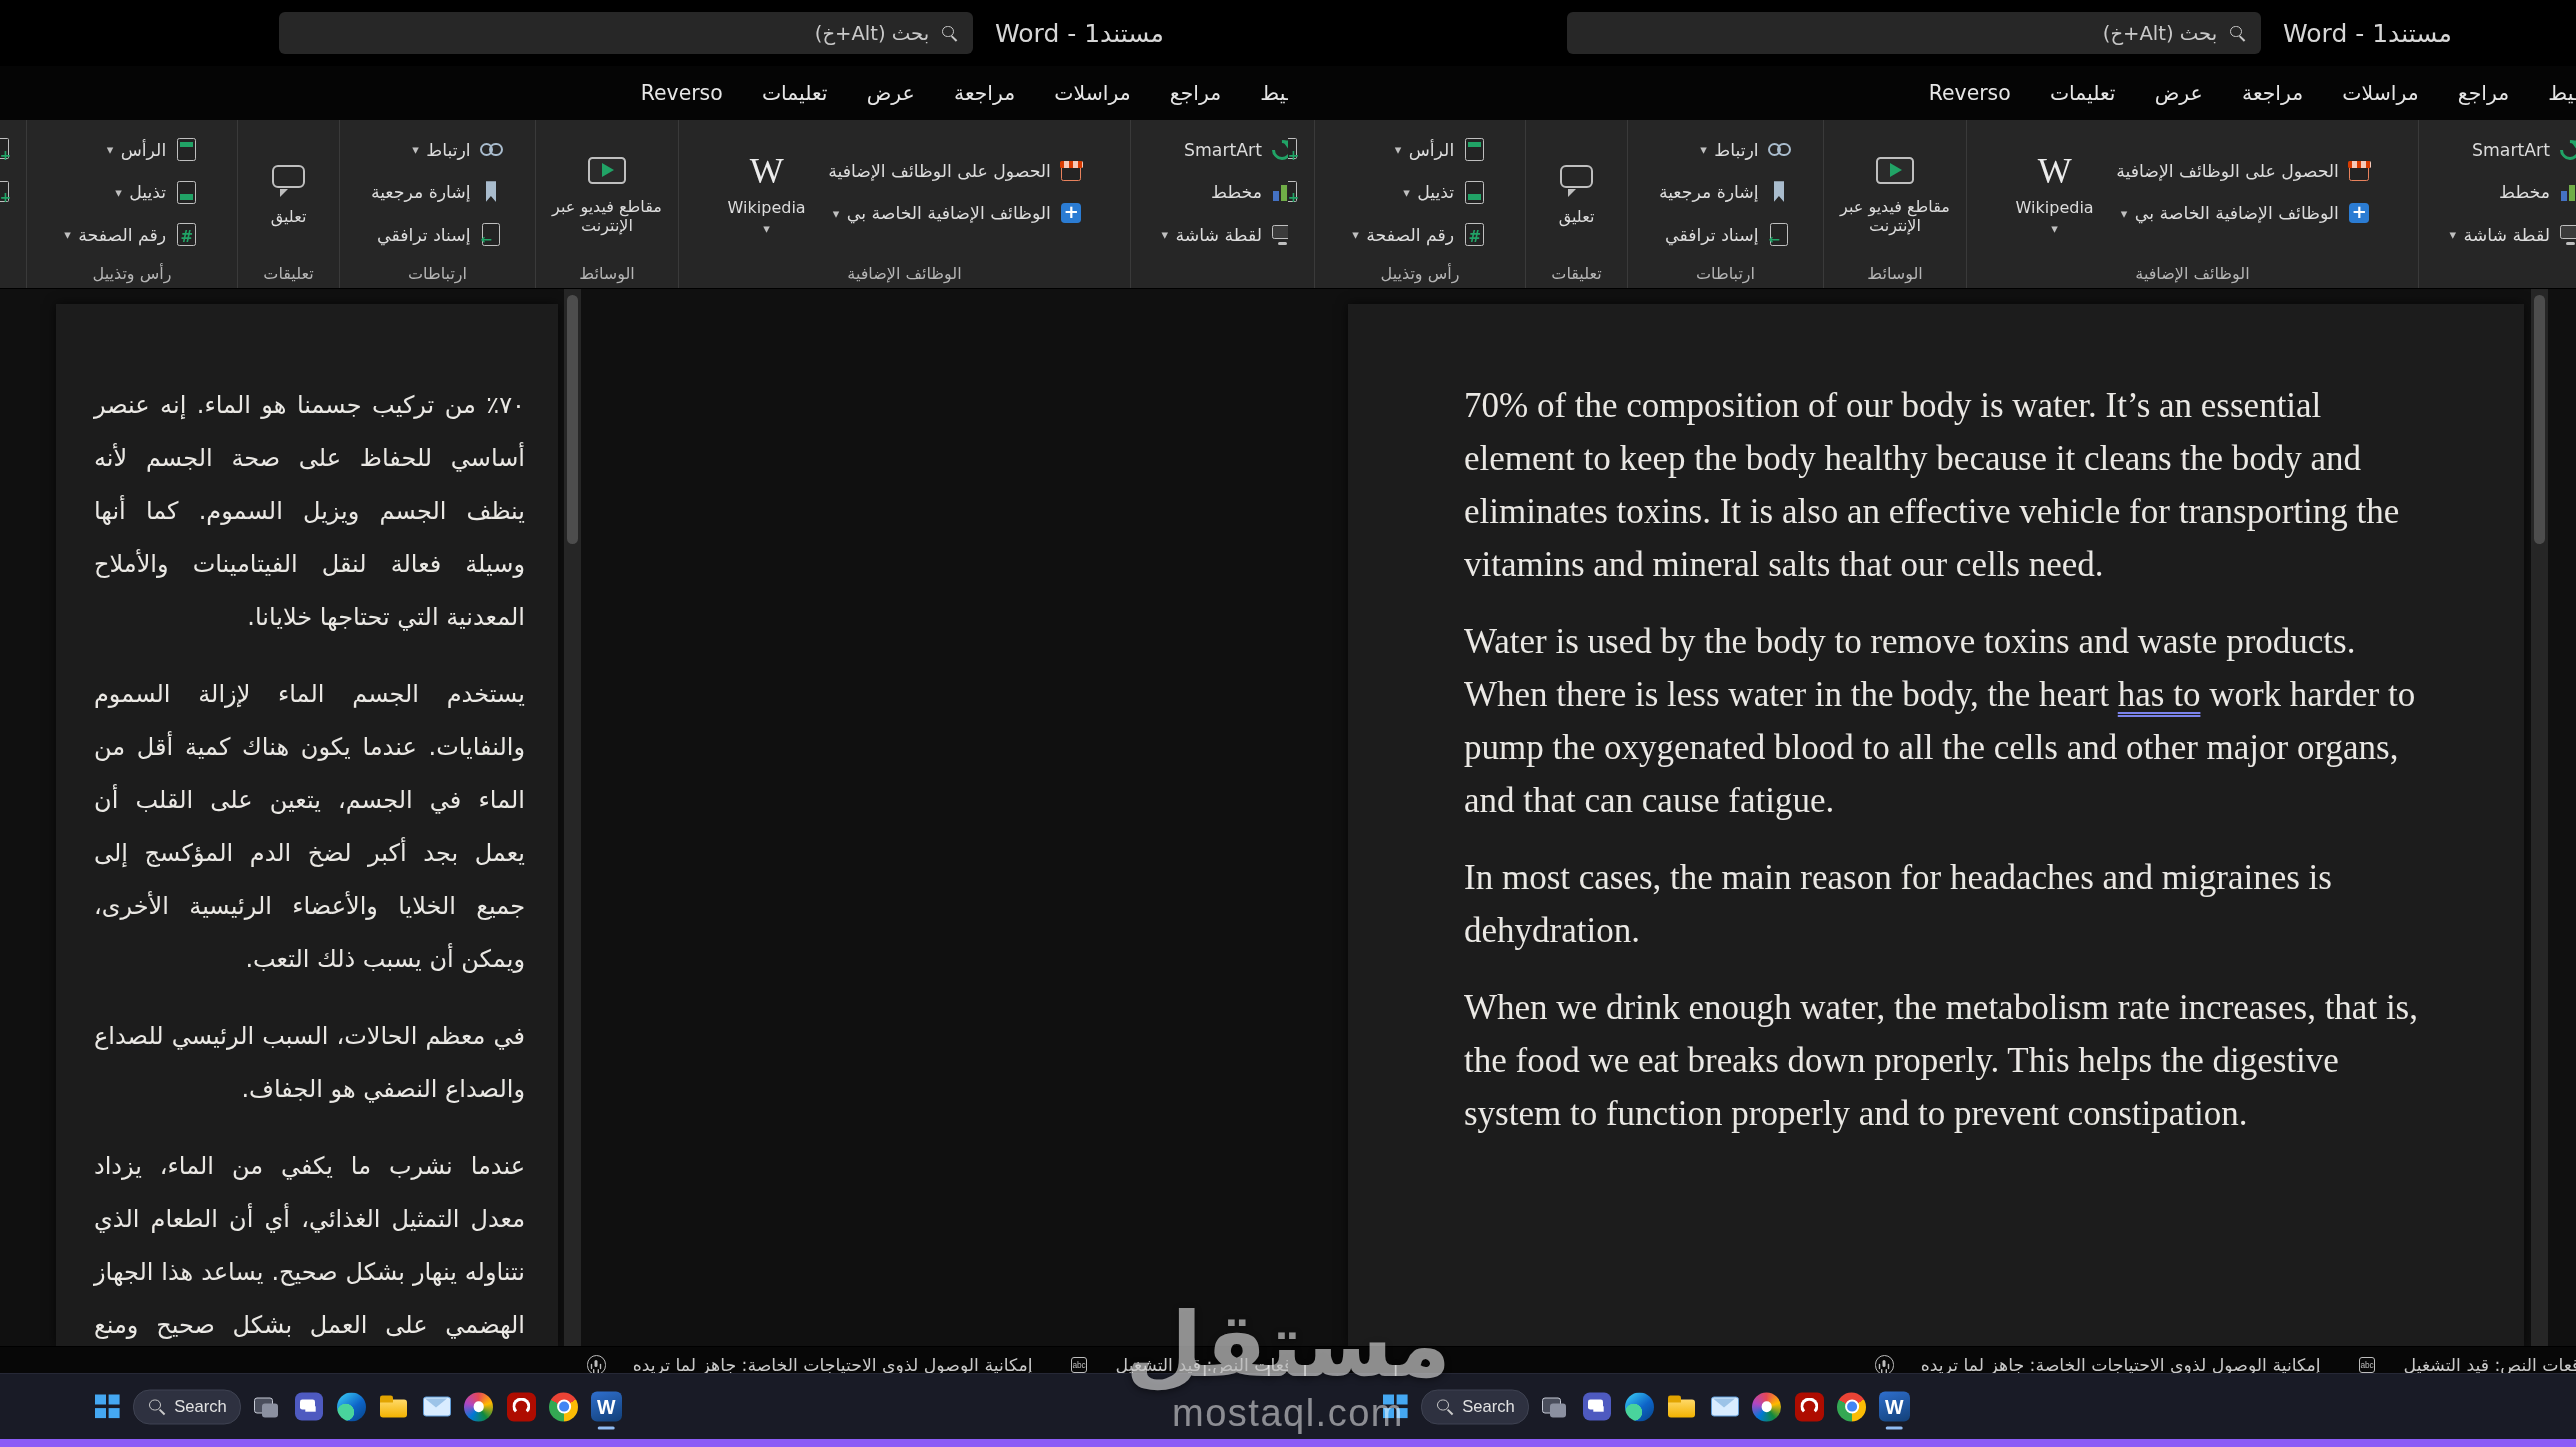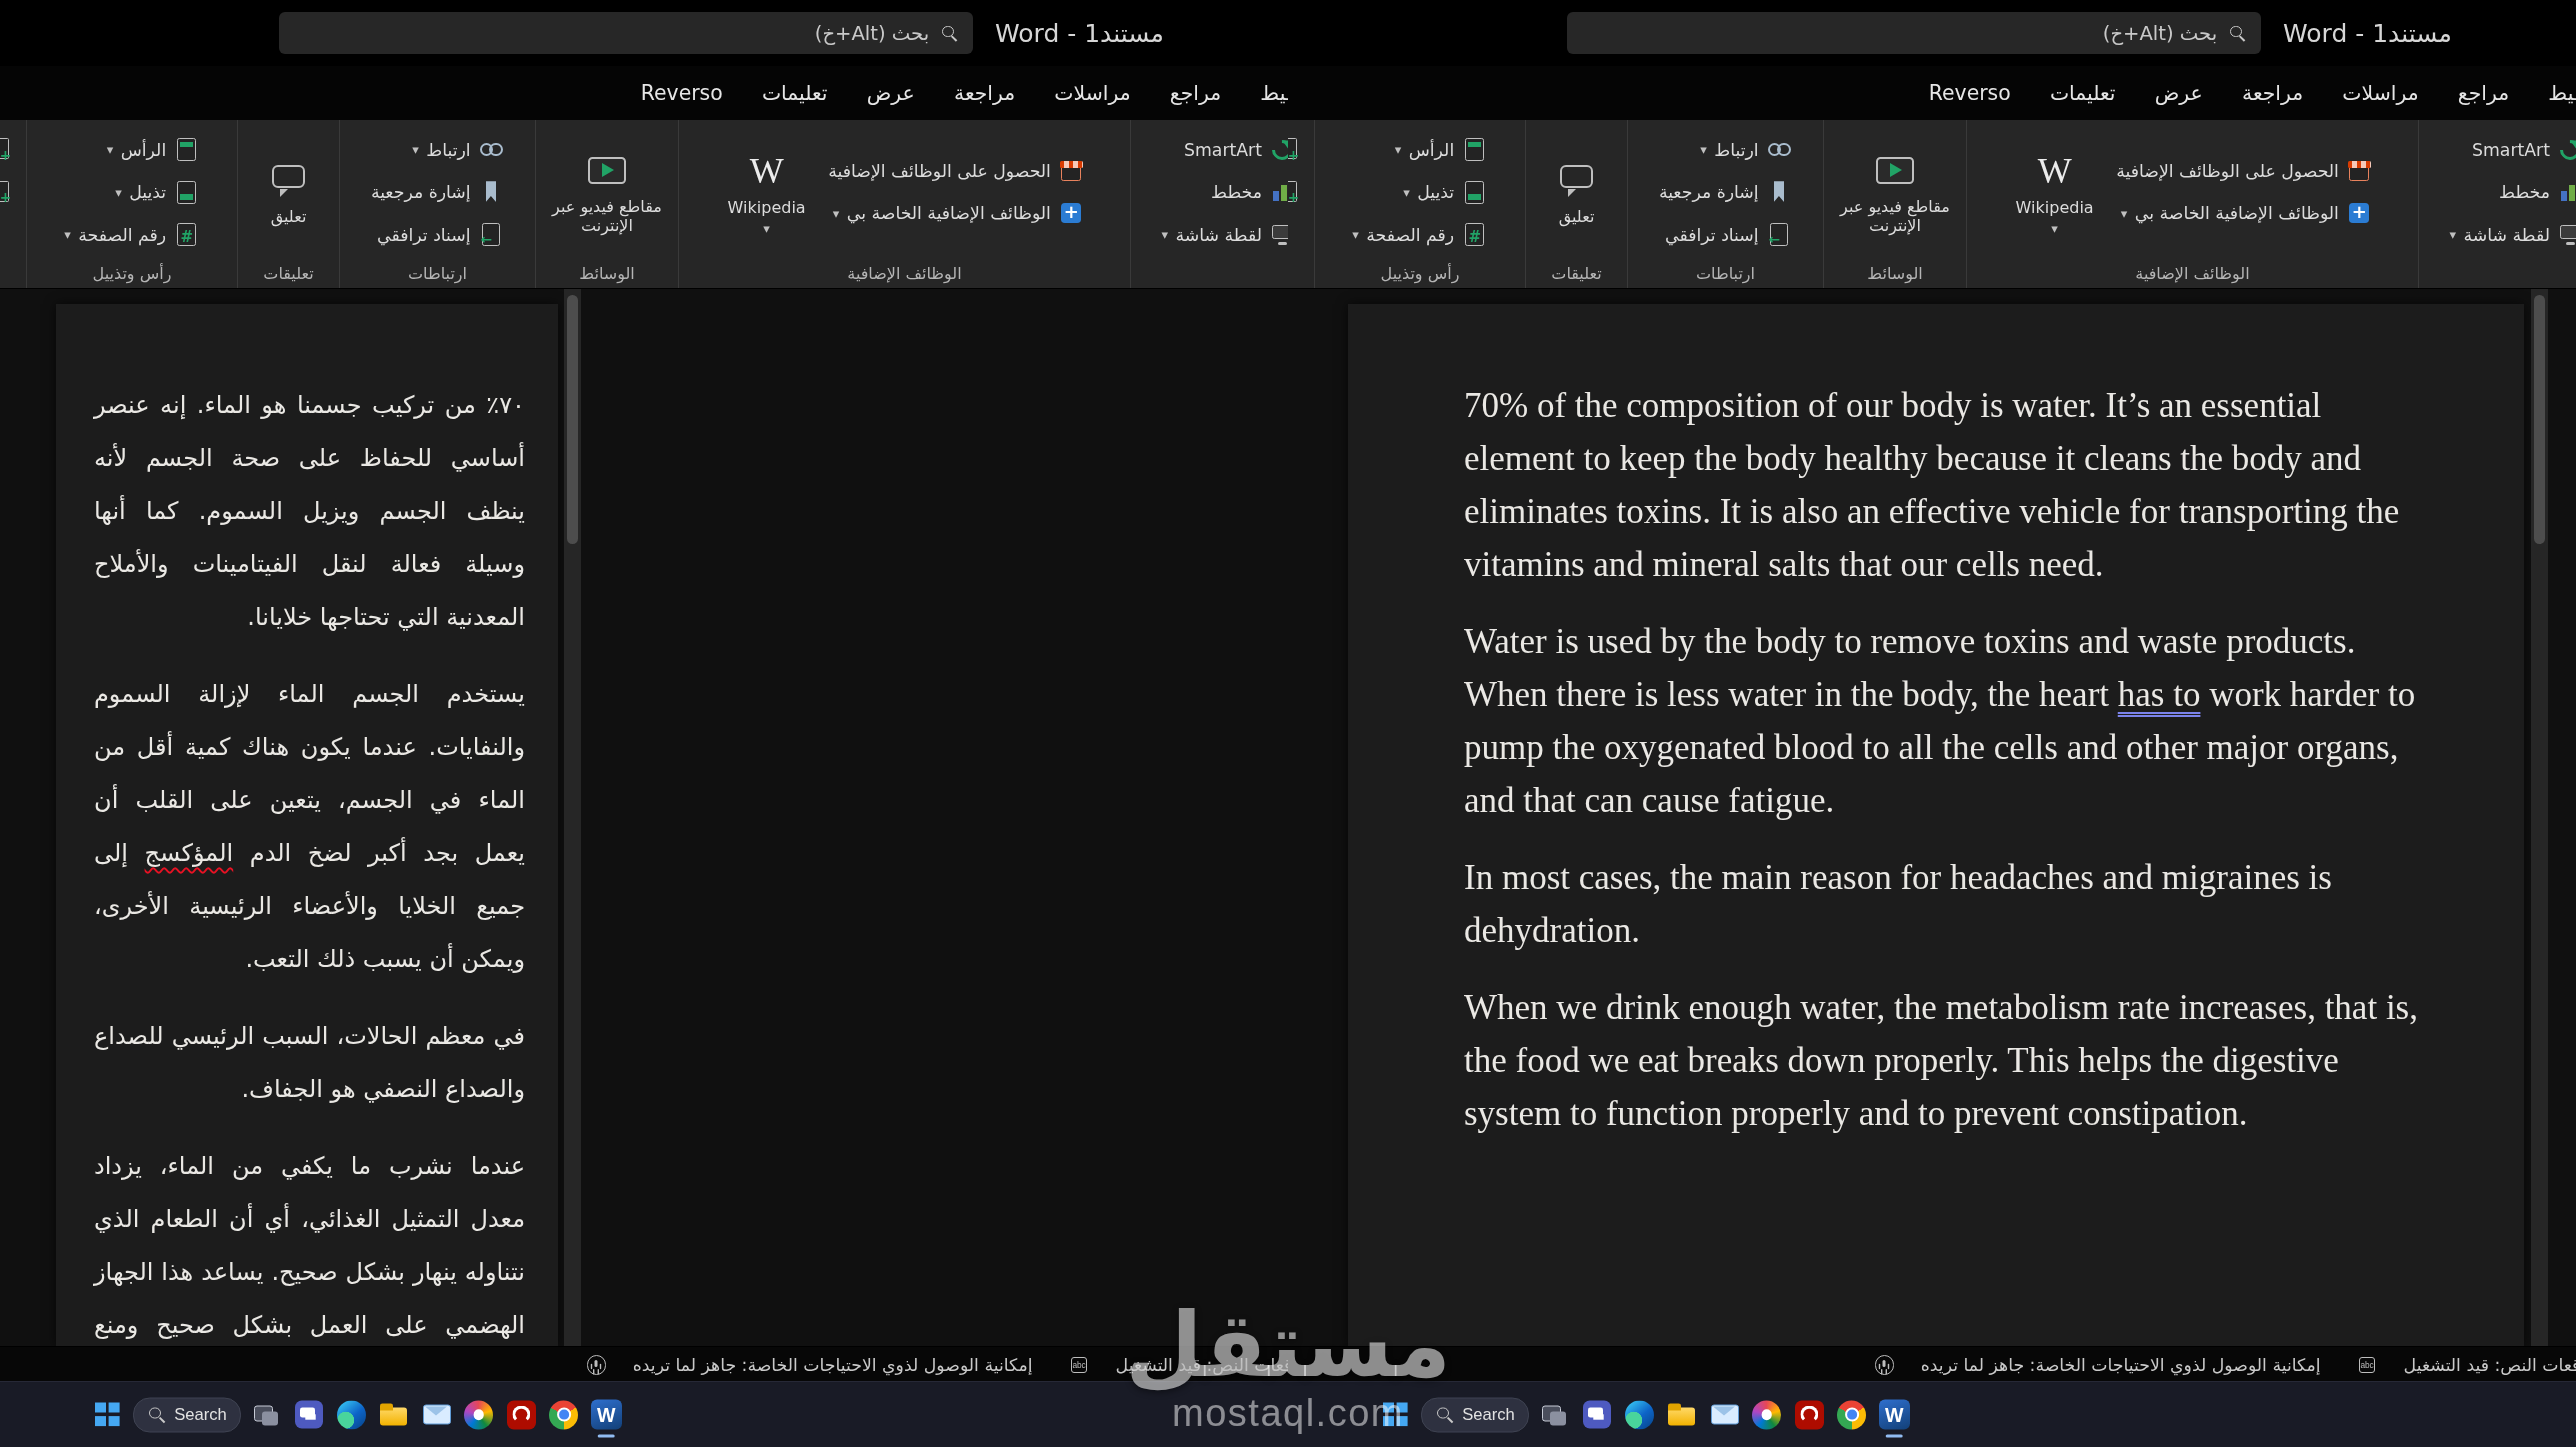--- a/index.html
+++ b/index.html
@@ -110,21 +110,21 @@
 
   
   .doc-canvas{height:1057px;background:#101010;position:relative;overflow:hidden}
   .page{position:absolute;top:15px;bottom:0;background:#1c1c1c;box-shadow:0 0 10.6px rgba(0,0,0,.65);
     box-sizing:border-box;color:#eae8e4}
   .page-ar{left:56px;width:502px;padding:75px 33px 0 38px;direction:rtl;text-align:justify;
     font-size:24px;line-height:53px;font-family:"DejaVu Sans",sans-serif}
   .page-en{left:60px;width:1176px;padding:75px 90px 0 116px;direction:ltr;text-align:left;
     font-size:35px;line-height:53px;font-family:"Liberation Serif","DejaVu Serif",serif}
   .para{margin:0 0 24px 0}
-  .mark-spelling{text-decoration:underline;text-decoration-style:wavy;text-decoration-color:#e81123;
+  .mark-spelling{text-decoration-style:wavy;text-decoration-color:#e81123;
     text-decoration-thickness:1.5px;text-underline-offset:6px}
   .mark-grammar{text-decoration:underline;text-decoration-style:double;text-decoration-color:#7b83eb;
     text-decoration-thickness:1.5px;text-underline-offset:6px}
   .vscroll{position:absolute;top:0;bottom:0;width:16.6px;background:#262626}
   .vscroll-ar{left:564px}
   .vscroll-en{left:1243px}
   .vthumb{position:absolute;top:6px;left:3px;width:10.6px;height:249px;background:#4d4d4d;border-radius:5.3px}
 
   
   .statusbar{height:36px;background:#070707;border-top:0.8px solid #000;display:flex;direction:rtl;
@@ -134,21 +134,21 @@
   .sicon{position:relative;width:21px;height:21px;flex:none}
   .accessibility-icon::before{content:"";position:absolute;inset:0.8px;border:1.5px solid #bdbdbd;border-radius:50%}
   .accessibility-icon::after{content:"";position:absolute;left:50%;top:5.3px;transform:translateX(-50%);
     width:3px;height:6.8px;background:#bdbdbd;border-radius:1.5px;
     box-shadow:-4.5px 3px 0 -0.8px #bdbdbd,4.5px 3px 0 -0.8px #bdbdbd,-2.3px 8.3px 0 -0.8px #bdbdbd,2.3px 8.3px 0 -0.8px #bdbdbd}
   .text-predictions-icon::before{content:"";position:absolute;inset:2.3px;border:1.5px solid #bdbdbd;border-radius:3px}
   .text-predictions-icon::after{content:"abc";position:absolute;left:50%;top:50%;transform:translate(-50%,-50%);
     font:8.3px/8.3px "Liberation Sans",sans-serif;color:#bdbdbd}
 
   
-  .taskbar{position:absolute;left:0;right:0;bottom:0;height:65px;background:#191b26;border-top:0.8px solid #262836;z-index:30}
+  .taskbar{position:absolute;left:0;right:0;bottom:8px;height:65px;background:#191b26;border-top:0.8px solid #262836;z-index:30}
   .task-cluster{position:absolute;top:50%;transform:translateY(-50%);display:flex;align-items:center;gap:7.5px}
   #cluster-left{left:90px}
   #cluster-right{left:1378px}
   .tb-search{height:33px;border-radius:16.6px;background:#2e3140;border:0.8px solid #3f4352;display:flex;
     align-items:center;gap:7.5px;padding:0 13.6px;color:#e2e2e2;font-size:16.6px;font-family:"Liberation Sans",sans-serif}
   .tb-icon{width:35px;height:35px;position:relative;border-radius:6px;flex:none}
   .start-icon::before{content:"";position:absolute;left:5.3px;top:5.3px;width:10.6px;height:10.6px;background:#45a8f2;
     box-shadow:13.6px 0 0 #45a8f2,0 13.6px 0 #45a8f2,13.6px 13.6px 0 #45a8f2}
   .task-view-icon::before{content:"";position:absolute;left:5.3px;top:8.3px;width:16.6px;height:14.3px;
     border:1.5px solid #c7cbd6;border-radius:3px;background:#4a4e5c}

